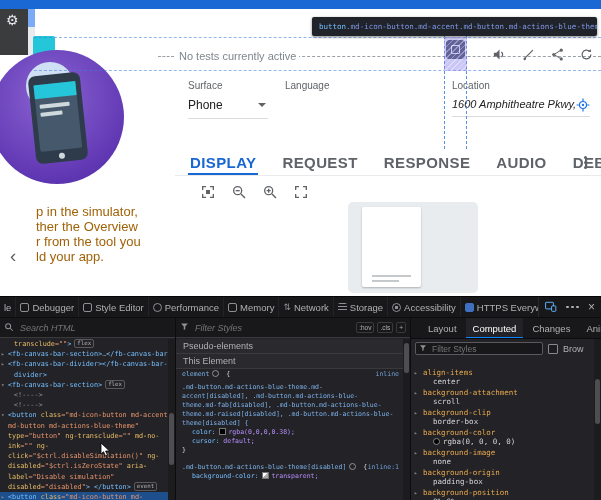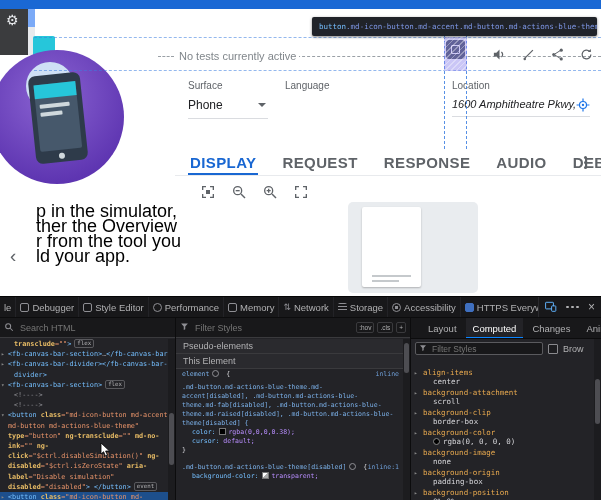--- a/index.html
+++ b/index.html
@@ -68,50 +68,50 @@
   
   .tool-icons{position:absolute;left:200px;top:184px;display:flex;gap:15px;}
 
   
   .screen-mock{position:absolute;left:348px;top:202px;width:130px;height:91px;background:#e9ecef;border-radius:5px;}
   .mock-card{position:absolute;left:14px;top:5px;width:59px;height:80px;background:#fff;border-radius:2px;box-shadow:0 1px 2px rgba(0,0,0,.25);}
   .cap{position:absolute;left:10px;right:10px;height:2px;background:#c5c9cc;}
   .cap.c1{bottom:10px;} .cap.c2{bottom:5px;right:22px;}
 
   
-  .help-text{position:absolute;left:36px;top:204px;color:#000000;font-size:18px;line-height:15px;white-space:nowrap;}
+  .help-text{position:absolute;left:36px;top:204px;color:#a16207;font-size:13px;line-height:15px;white-space:nowrap;}
   .back-chevron{position:absolute;left:10px;top:245px;font-size:19px;color:#5f6368;}
 
   
   .devtools{position:absolute;left:0;top:296px;width:601px;height:204px;background:#232327;border-top:1px solid #050505;
     color:#b1b1b3;font-size:10px;}
   .dt-tabbar{position:absolute;left:0;top:0;right:0;height:20px;background:#18181a;border-bottom:1px solid #0c0c0d;display:flex;align-items:stretch;}
   .dt-tabs{display:flex;flex:1;overflow:hidden;}
   .dtab{display:flex;align-items:center;gap:3px;padding:0 4px;font-size:9.5px;white-space:nowrap;border-right:1px solid #232327;}
   .dticon{width:9px;height:9px;display:inline-block;box-sizing:border-box;border:1px solid #8f8f94;border-radius:2px;}
   .i-performance{border-radius:50%;}
   .i-network{border:none;color:#8f8f94;font-size:9px;line-height:9px;width:auto;}
   .i-https-everywhere{background:#3f6fbf;border-color:#3f6fbf;}
   .i-accessibility{border-radius:50%;background:radial-gradient(circle,#8f8f94 0 1.5px,transparent 2px);}
   .i-storage{border:none;background:repeating-linear-gradient(#8f8f94 0 1px,transparent 1px 3px);height:9px;}
   .dt-controls{display:flex;align-items:center;gap:9px;padding:0 6px;border-left:1px solid #2a2a2e;}
   .dots-h{width:2.5px;height:2.5px;border-radius:50%;background:#b1b1b3;box-shadow:-5px 0 0 #b1b1b3,5px 0 0 #b1b1b3;margin:0 5px;}
   .dt-close{font-size:12px;color:#b1b1b3;line-height:12px;}
 
   .dt-body{position:absolute;left:0;top:21px;right:0;bottom:0;}
   .panel-toolbar{position:absolute;left:0;top:0;right:0;height:20px;background:#18181a;border-bottom:1px solid #3a3a3d;display:flex;align-items:center;padding:0 4px;gap:4px;box-sizing:border-box;}
-  .panel-toolbar input{flex:1;background:transparent;border:none;outline:none;color:#d7d7db;font-size:9px;min-width:20px;}
+  .panel-toolbar input{flex:1;background:transparent;border:none;outline:none;color:#d7d7db;font-size:9px;min-width:20px;font-style:italic;}
   .panel-toolbar input::placeholder{color:#757575;}
 
   .markup-panel{position:absolute;left:0;top:0;width:175px;bottom:0;border-right:1px solid #0c0c0d;overflow:hidden;}
   .m-content{position:absolute;left:0;top:21px;right:7px;bottom:0;overflow:hidden;font-size:6.8px;line-height:10.2px;}
   .mline{position:relative;white-space:nowrap;padding-left:8px;}
   .mline .arr{position:absolute;left:1px;color:#848484;font-size:6px;}
   .mline.sel{background:#1d4f8c;}
-  .sg-t{color:#75bfff;} .sg-a{color:#e9bd66;font-weight:bold;} .sg-v{color:#e8946a;} .sg-c{color:#8f8f94;} .sg-w{color:#d7d7db;}
+  .sg-t{color:#75bfff;} .sg-a{color:#e9bd66;} .sg-v{color:#e8946a;} .sg-c{color:#8f8f94;} .sg-w{color:#d7d7db;}
   .badge{display:inline-block;border:1px solid #5a5a5e;border-radius:2px;color:#b1b1b3;font-size:5.8px;line-height:7px;padding:0 2px;margin-left:3px;vertical-align:1px;}
   .m-scrollbar{position:absolute;right:0;top:21px;width:7px;bottom:0;background:#1c1c1f;}
   .m-thumb{position:absolute;left:1px;right:1px;top:74px;height:52px;background:#4d4d52;border-radius:3px;}
 
   .rules-panel{position:absolute;left:176px;top:0;width:234px;bottom:0;border-right:1px solid #0c0c0d;overflow:hidden;}
   .rtb-btn{font-size:6.5px;color:#b1b1b3;border:1px solid #3a3a3d;border-radius:2px;padding:1px 2px;}
   .r-header{height:14px;line-height:14px;background:#2a2a2e;border-bottom:1px solid #3a3a3d;padding-left:7px;font-size:9px;color:#b1b1b3;}
   .rules-content{position:absolute;left:0;top:49px;right:7px;bottom:0;overflow:hidden;font-size:6.5px;line-height:9px;padding-left:6px;}
   .rline{position:relative;white-space:nowrap;}
   .rline.elrow{margin:3px 0 4px;}

